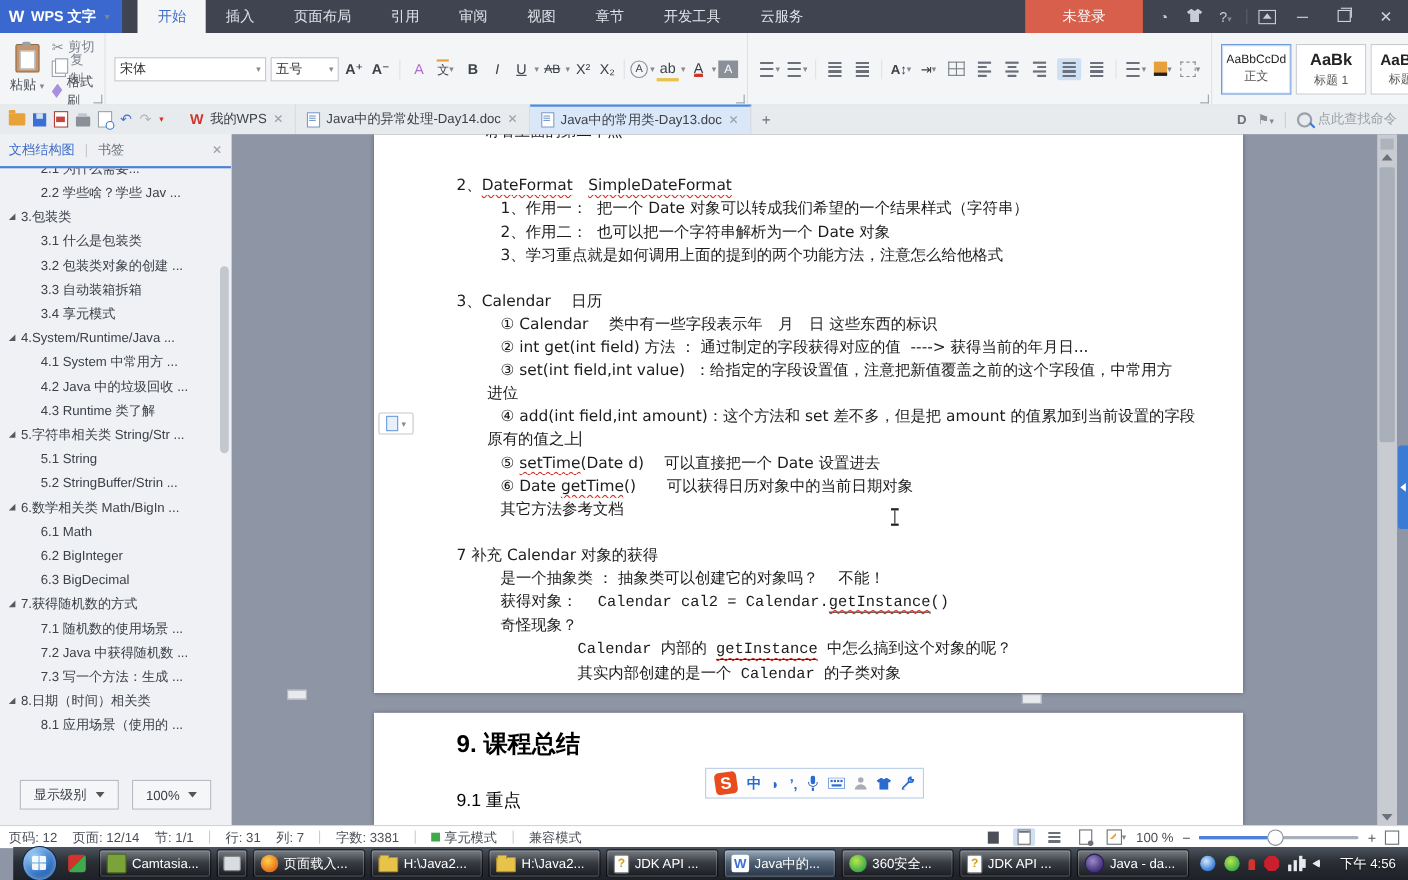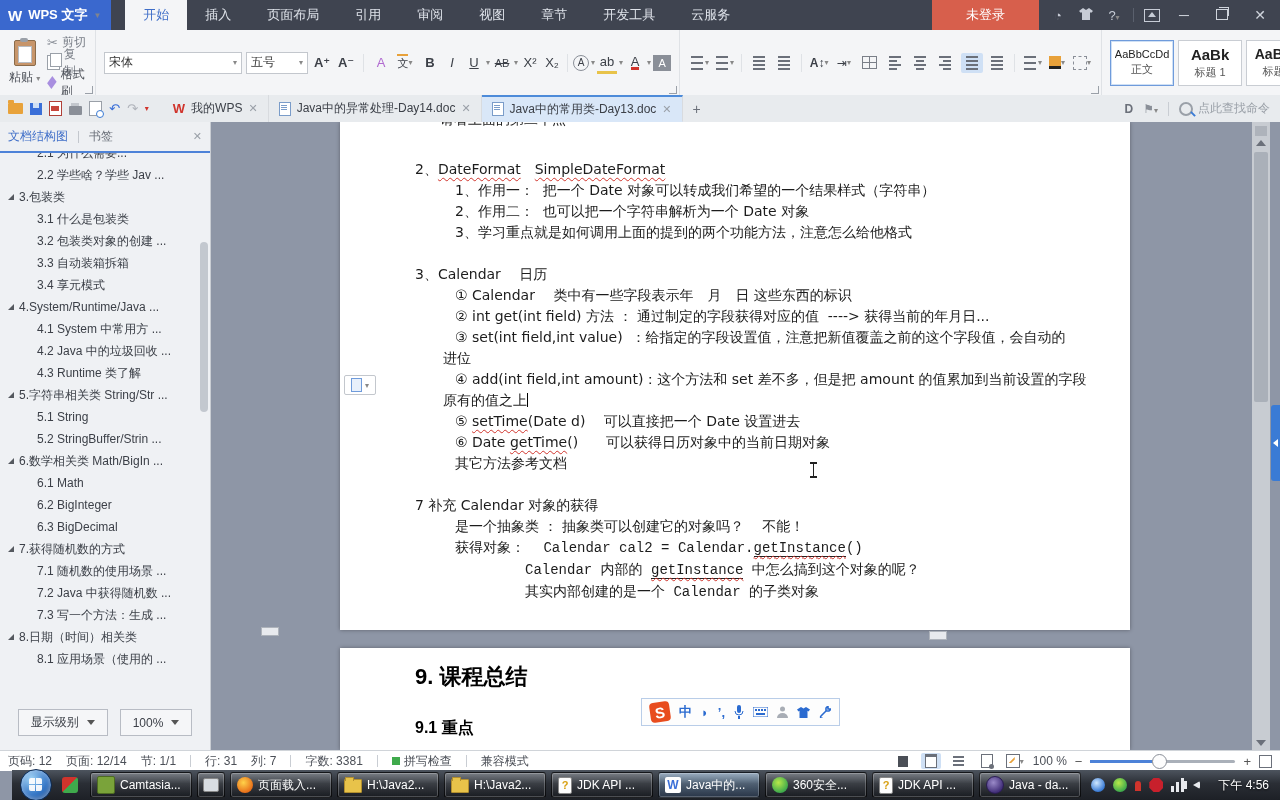--- a/index.html
+++ b/index.html
@@ -131,21 +131,21 @@
   #doc-lines{padding:20px 40px 0 75px;}
   .dline{font-size:14px;line-height:21px;color:#1c1c1c;font-family:"DejaVu Sans","Liberation Sans",sans-serif;white-space:pre-wrap;}
   .dline.blank{height:21px;}
   .clipline{margin:-11px 0 10px 100px;font-size:14px;color:#1c1c1c;}
   .sq{text-decoration:underline;text-decoration-style:wavy;text-decoration-color:#d0342c;text-decoration-thickness:1px;text-underline-offset:3px;}
   .it{font-family:"Liberation Mono","DejaVu Sans Mono",monospace;}
   .mono{font-family:"Liberation Mono","DejaVu Sans Mono",monospace;}
   .u{border-bottom:1px solid #222;}
   .caret{display:inline-block;width:1px;height:14px;background:#000;vertical-align:-2px;}
   #p2h1{font-size:22px;font-weight:bold;color:#000;padding:14px 0 0 75px;font-family:"Liberation Sans","DejaVu Sans",sans-serif;}
-  #p2h2{font-size:16px;font-weight:bold;color:#000;padding:26px 0 0 75px;}
+  #p2h2{font-size:16px;font-weight:normal;color:#000;padding:26px 0 0 75px;}
 
   
   #floatie{position:absolute;left:133px;top:253px;width:30px;height:18px;background:#fff;border:1px solid #c3c7cd;border-radius:2px;display:flex;align-items:center;justify-content:center;gap:3px;}
   #floatie .pg{width:9px;height:12px;background:#e8f0fb;border:1px solid #6f9bdb;}
   #ibeam{position:absolute;left:598px;top:340px;width:9px;height:16px;}
   #ibeam:before{content:"";position:absolute;left:4px;top:2px;bottom:2px;width:1px;background:#222;}
   #ibeam:after{content:"";position:absolute;left:1px;top:0;width:7px;height:2px;border-top:2px solid #222;}
   #ibeam .b{position:absolute;left:1px;bottom:0;width:7px;height:2px;border-bottom:2px solid #222;}
 
   
@@ -578,31 +578,32 @@
       <div class="clipline">请看上面的第二个点</div>
       <div id="doc-lines">
           <div class="dline" style="padding-left:0px"><span class="">2、</span><span class="sq">DateFormat</span><span class="">　</span><span class="sq">SimpleDateFormat</span></div>
           <div class="dline" style="padding-left:40px"><span class="">1、作用一：  把一个 Date 对象可以转成我们希望的一个结果样式（字符串）</span></div>
           <div class="dline" style="padding-left:40px"><span class="">2、作用二：  也可以把一个字符串解析为一个 Date 对象</span></div>
           <div class="dline" style="padding-left:40px"><span class="">3、学习重点就是如何调用上面的提到的两个功能方法，注意怎么给他格式</span></div>
           <div class="dline blank"></div>
           <div class="dline" style="padding-left:0px"><span class="">3、Calendar　 日历</span></div>
           <div class="dline" style="padding-left:40px"><span class="">① Calendar　 类中有一些字段表示年　月　日 这些东西的标识</span></div>
           <div class="dline" style="padding-left:40px"><span class="">② int get(int field) 方法 ： 通过制定的字段获得对应的值  ----&gt; 获得当前的年月日...</span></div>
-          <div class="dline" style="padding-left:40px"><span class="">③ set(int field,int value)  ：给指定的字段设置值，注意把新值覆盖之前的这个字段值，会自动的</span></div>
+          <div class="dline" style="padding-left:40px"><span class="">③ set(int field,int value)  ：给指定的字段设置值，注意把新值覆盖之前的这个字段值，中常用方</span></div>
           <div class="dline" style="padding-left:28px"><span class="">进位</span></div>
           <div class="dline" style="padding-left:40px"><span class="">④ add(int field,int amount)：这个方法和 set 差不多，但是把 amount 的值累加到当前设置的字段</span></div>
           <div class="dline" style="padding-left:28px"><span class="">原有的值之上</span><span class="caret"></span></div>
           <div class="dline" style="padding-left:40px"><span class="">⑤ </span><span class="sq">setTime</span><span class="">(Date d)　 可以直接把一个 Date 设置进去</span></div>
           <div class="dline" style="padding-left:40px"><span class="">⑥ Date </span><span class="sq">getTime</span><span class="">()　　可以获得日历对象中的当前日期对象</span></div>
           <div class="dline" style="padding-left:40px"><span class="">其它方法参考文档</span></div>
           <div class="dline blank"></div>
           <div class="dline" style="padding-left:0px"><span class="">7 补充 Calendar 对象的获得</span></div>
           <div class="dline" style="padding-left:40px"><span class="">是一个抽象类 ： 抽象类可以创建它的对象吗？　 不能！</span></div>
           <div class="dline" style="padding-left:40px"><span class="">获得对象：　 </span><span class="mono">Calendar cal2 = Calendar.</span><span class="mono it u sq">getInstance</span><span class="mono">()</span></div>
+          <div class="dline" style="padding-left:40px"><span class="">奇怪现象？</span></div>
           <div class="dline" style="padding-left:110px"><span class="it">Calendar 内部的 </span><span class="it u sq">getInstance</span><span class="it"> 中怎么搞到这个对象的呢？</span></div>
           <div class="dline" style="padding-left:110px"><span class="it">其实内部创建的是一个 Calendar 的子类对象</span></div>
         </div>
     </div>
     <div class="notch" style="left:50px;top:505px;"></div>
     <div class="notch" style="left:718px;top:509px;"></div>
     <div class="page" id="page2">
       <div id="p2h1">9. 课程总结</div>
       <div id="p2h2">9.1 重点</div>
     </div>
@@ -672,21 +673,21 @@
   <div id="status-left">
     <span>页码: 12</span>
     <span>页面: 12/14</span>
     <span>节: 1/1</span>
     <span class="ssep"></span>
     <span>行: 31</span>
     <span>列: 7</span>
     <span class="ssep"></span>
     <span>字数: 3381</span>
     <span class="ssep"></span>
-    <span><span class="greensq"></span><span>拼写检查</span></span>
+    <span><span class="greensq"></span><span>享元模式</span></span>
     <span class="ssep"></span>
     <span>兼容模式</span>
   </div>
   <div id="status-right">
     <span class="vico">
         <span class="vi1"></span>
       </span>
     <span class="vico on">
         <span class="vi2"></span>
       </span>

